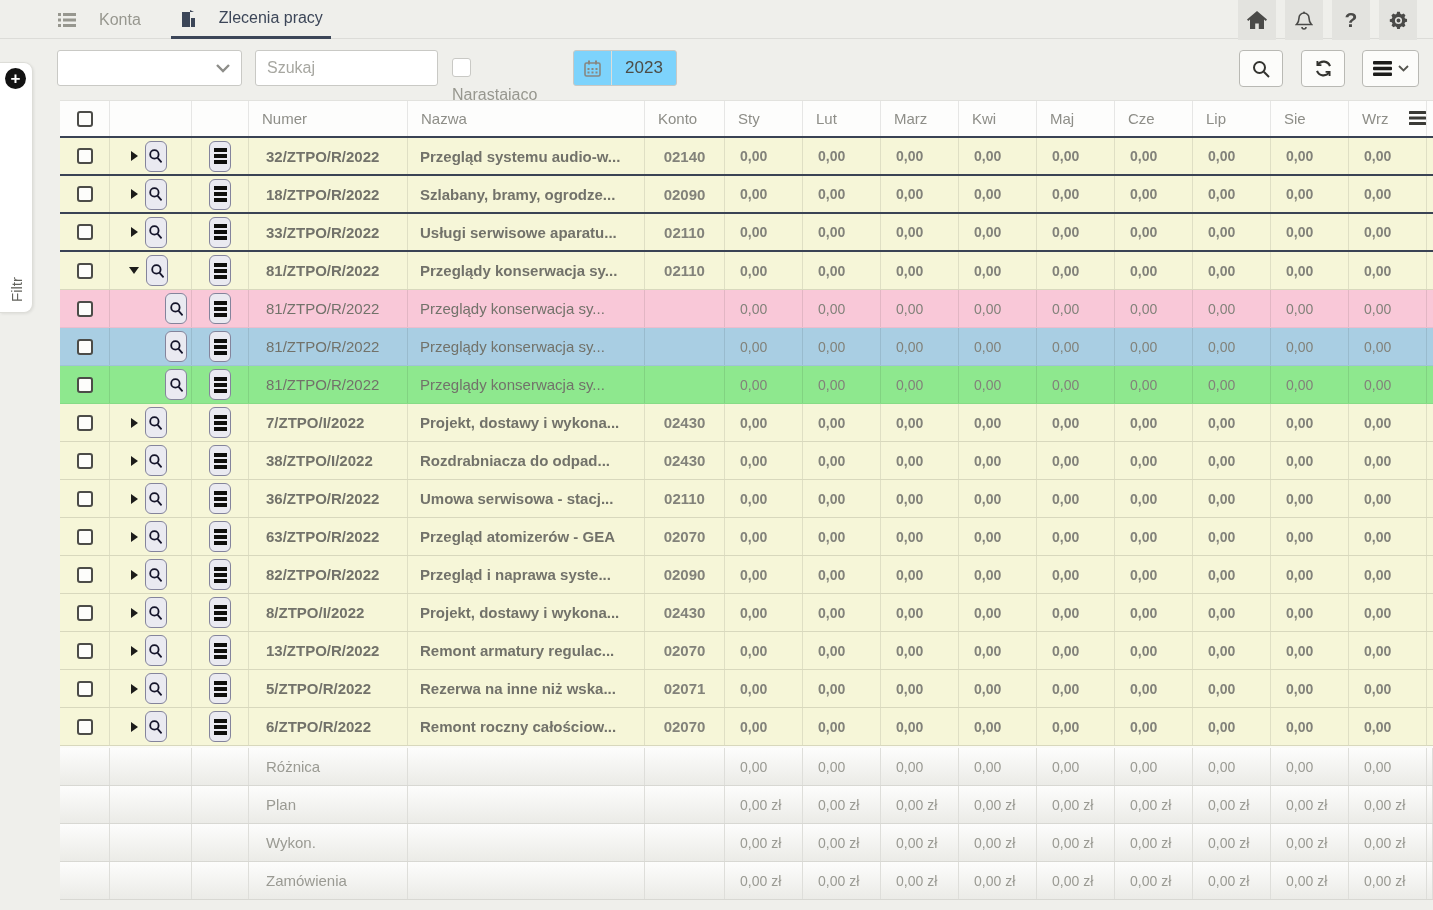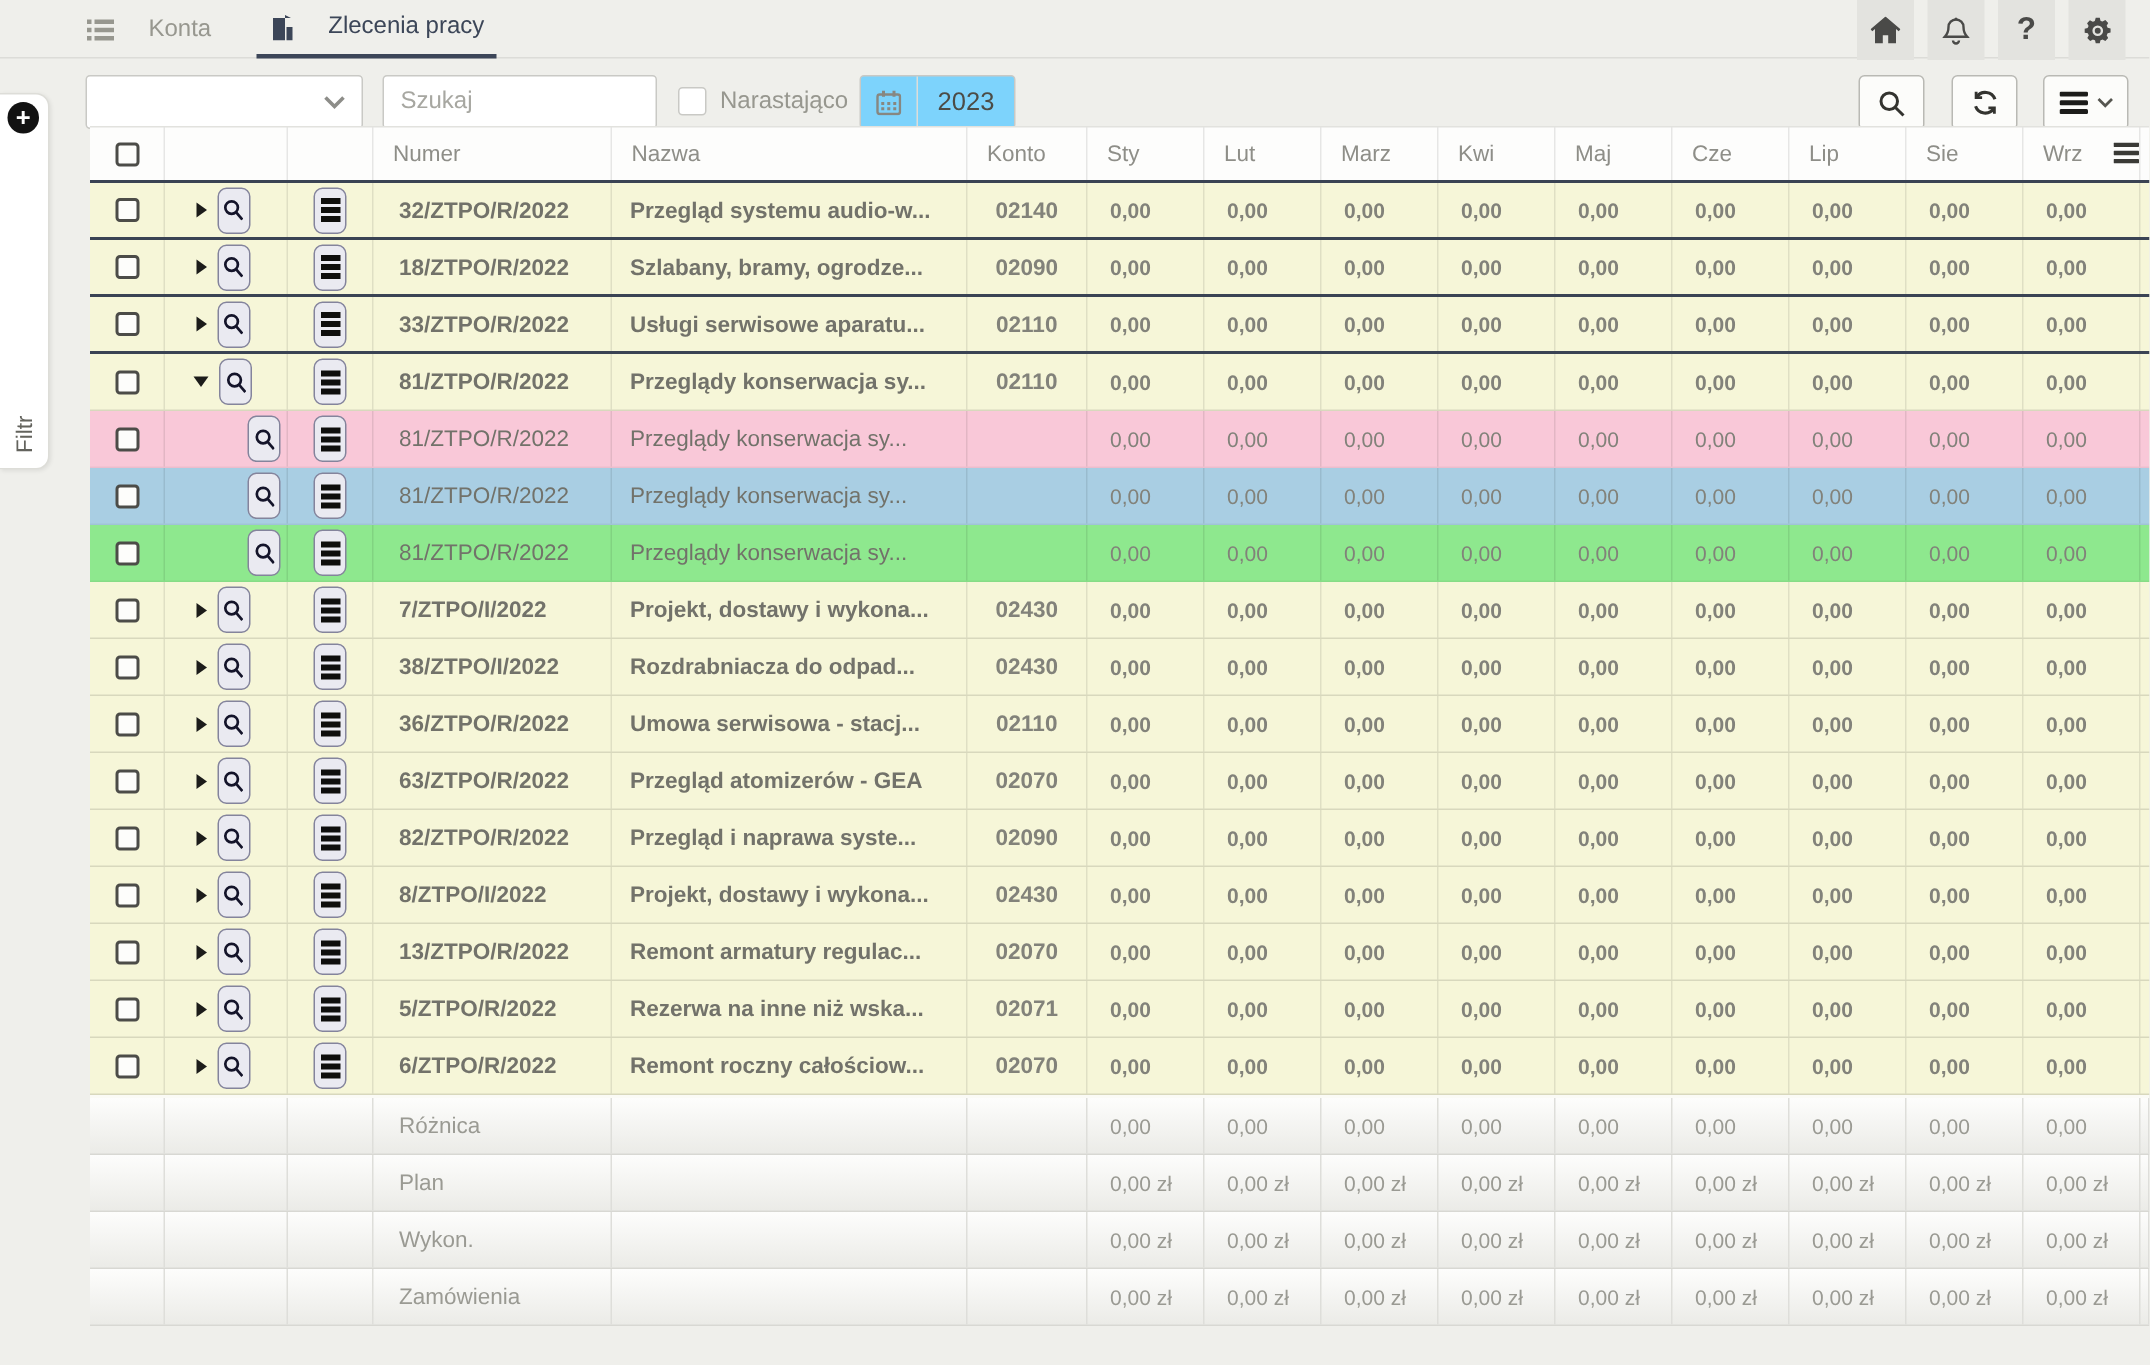--- a/index.html
+++ b/index.html
@@ -16,38 +16,38 @@
   .top-icons { position:absolute; right:16px; top:0; display:flex; gap:9px; }
   .top-icon-btn { width:38px; height:40px; background:#e3e3df; display:flex; align-items:center; justify-content:center; color:#4a4a48; border:none; cursor:pointer; }
   .top-icon-btn .qmark { font-size:21px; font-weight:bold; color:#4a4a48; }
 
   
   .toolbar { position:absolute; top:50px; left:0; right:0; height:38px; }
   .select { position:absolute; left:57px; width:185px; height:36px; background:#fff; border:1px solid #c9c9c5; border-radius:3px; }
   .select .chev { position:absolute; right:11px; top:13px; color:#8d8d89; }
   .search-input { position:absolute; left:255px; width:183px; height:36px; background:#fff; border:1px solid #c9c9c5; border-radius:3px; font-size:16px; padding:0 11px; color:#55554f; font-family:"Liberation Sans",sans-serif; }
   .search-input::placeholder { color:#a7a7a1; }
-  .chk-wrap { position:absolute; left:452px; top:8px; display:flex; align-items:flex-end; gap:9px; }
+  .chk-wrap { position:absolute; left:452px; top:8px; display:flex; align-items:flex-start; gap:9px;flex-direction:column; }
   .chk { width:19px; height:19px; background:#fff; border:1px solid #c9c9c5; border-radius:3px; }
   .chk-label { font-size:16px; color:#97978f; }
   .year-group { position:absolute; left:573px; width:104px; height:36px; background:#7dd3fc; border:1px solid #c9c9c5; border-radius:3px; display:flex; align-items:center; }
   .year-group .cal-seg { width:38px; height:100%; display:flex; align-items:center; justify-content:center; border-right:1px solid #ddddd9; color:#878781; }
   .year-group .year-val { flex:1; text-align:center; font-size:17px; color:#4c4c46; }
   .tool-btn { position:absolute; top:0; height:37px; background:#fcfcfa; border:1px solid #b9b9b4; border-radius:4px; display:flex; align-items:center; justify-content:center; color:#33332f; cursor:pointer; }
   .tool-btn.search { right:150px; width:44px; }
   .tool-btn.refresh { right:88px; width:44px; }
   .tool-btn.menu { right:14px; width:57px; gap:6px; }
 
   
   .filtr { position:absolute; left:0; top:62px; width:33px; height:251px; background:#fff; border:1px solid #ddddd8; border-left:none; border-radius:0 9px 9px 0; box-shadow:1px 1px 3px rgba(0,0,0,.08); }
   .plus-circle { position:absolute; left:5px; top:5px; width:21px; height:21px; background:#121212; border-radius:50%; color:#fff; display:flex; align-items:center; justify-content:center; font-size:17px; font-weight:bold; line-height:1; cursor:pointer; }
   .filtr-label { position:absolute; left:0; bottom:14px; width:33px; text-align:center; transform:rotate(-90deg); transform-origin:center; font-size:15px; color:#63635d; white-space:nowrap; }
 
   
-  .table-wrap { position:absolute; left:60px; top:84px; right:0; }
+  .table-wrap { position:absolute; left:60px; top:100px; right:0; }
   .trow { display:grid; grid-template-columns:50px 82px 57px 159px 237px 80px repeat(9,78px) minmax(6px,1fr); height:38px; }
   .cell { border-right:1px solid rgba(0,0,0,.09); display:flex; align-items:center; overflow:hidden; white-space:nowrap; }
   .cell:last-child { border-right:none; }
 
   
   .thead { background:#fdfdfc; border-top:1px solid #e2e2de; border-bottom:2px solid #3a4354; height:38px; position:relative; }
   .thead .cell { color:#8e8e88; font-size:15px; padding-left:13px; }
   .thead .cell.c-check { padding-left:0; justify-content:center; }
   .hamb-corner { position:absolute; right:7px; top:10px; cursor:pointer; }
 

